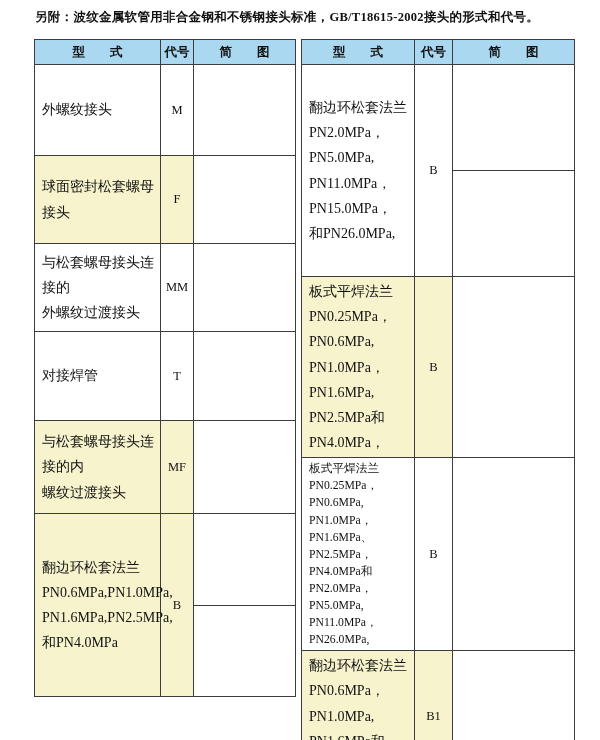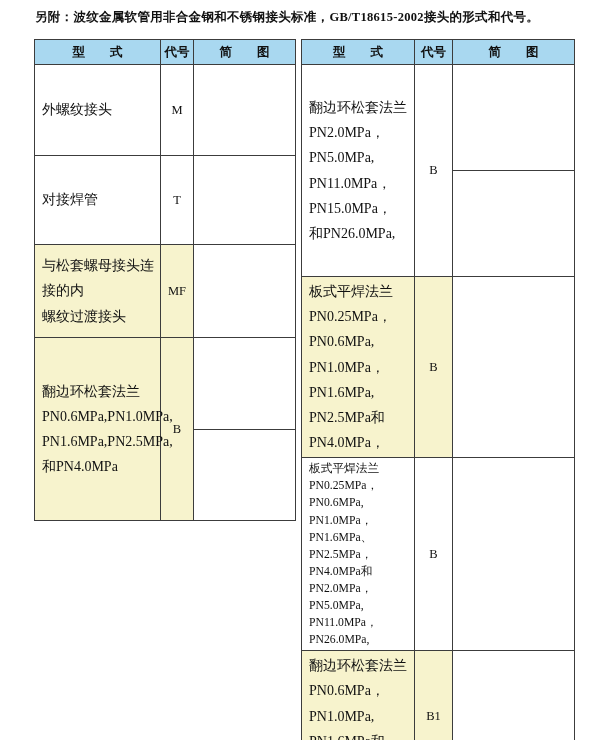--- a/index.html
+++ b/index.html
@@ -85,20 +85,63 @@
                     <line x1="53" y1="22" x2="53" y2="66"></line>
                     <rect x="58" y="26" width="14" height="36"></rect>
                     <rect x="72" y="31" width="22" height="26"></rect>
                     <line x1="72" y1="35" x2="94" y2="35"></line>
                     <path class="h" d="M58,44 H94 V57 H72 V62 H58 Z"></path>
                   </svg>
                 </div>
               </div>
             </td>
       </tr>
+      <tr style="height:88px">
+        <td class="type hl">球面密封松套螺母接头</td>
+        <td class="code hl">F</td>
+        <td class="diag">
+              <div class="dstack">
+                <div class="dcell">
+                  <svg class="dsvg" viewBox="0 0 104 88" width="100" height="84">
+                    <line class="cl" x1="4" y1="44" x2="100" y2="44"></line>
+                    <path d="M13,29 c-3,4 3,7 0,11 c-3,4 3,7 0,11 c-3,4 3,7 0,11"></path>
+                    <line x1="13" y1="29" x2="27" y2="29"></line>
+                    <line x1="13" y1="62" x2="27" y2="62"></line>
+                    <rect x="27" y="22" width="29" height="44"></rect>
+                    <line x1="51" y1="22" x2="51" y2="66"></line>
+                    <rect x="56" y="33" width="8" height="22"></rect>
+                    <rect x="64" y="17" width="28" height="54"></rect>
+                    <line x1="71" y1="17" x2="71" y2="71"></line>
+                    <line x1="85" y1="17" x2="85" y2="71"></line>
+                    <path class="h" d="M64,57 H92 V71 H64 Z"></path>
+                  </svg>
+                </div>
+              </div>
+            </td>
+      </tr>
+      <tr style="height:88px">
+        <td class="type">与松套螺母接头连接的
+外螺纹过渡接头</td>
+        <td class="code">MM</td>
+        <td class="diag">
+              <div class="dstack">
+                <div class="dcell">
+                  <svg class="dsvg" viewBox="0 0 104 88" width="100" height="84">
+                    <line class="cl" x1="4" y1="44" x2="100" y2="44"></line>
+                    <rect x="14" y="27" width="26" height="34"></rect>
+                    <line x1="19" y1="27" x2="19" y2="61"></line>
+                    <rect x="40" y="20" width="18" height="48"></rect>
+                    <rect x="58" y="27" width="28" height="34"></rect>
+                    <line x1="81" y1="27" x2="81" y2="61"></line>
+                    <path class="h" d="M12,61 H88 V71 H56 V78 H42 V71 H12 Z"></path>
+                  </svg>
+                </div>
+              </div>
+            </td>
+      </tr>
       <tr style="height:89px">
         <td class="type">对接焊管</td>
         <td class="code">T</td>
         <td class="diag">
               <div class="dstack">
                 <div class="dcell">
                   <svg class="dsvg" viewBox="0 0 104 88" width="100" height="84">
                     <line class="cl" x1="4" y1="44" x2="100" y2="44"></line>
                     <path d="M11,29 c-3,4 3,7 0,11 c-3,4 3,7 0,11 c-3,4 3,7 0,11"></path>
                     <path d="M19,29 c-3,4 3,7 0,11 c-3,4 3,7 0,11 c-3,4 3,7 0,11"></path>

